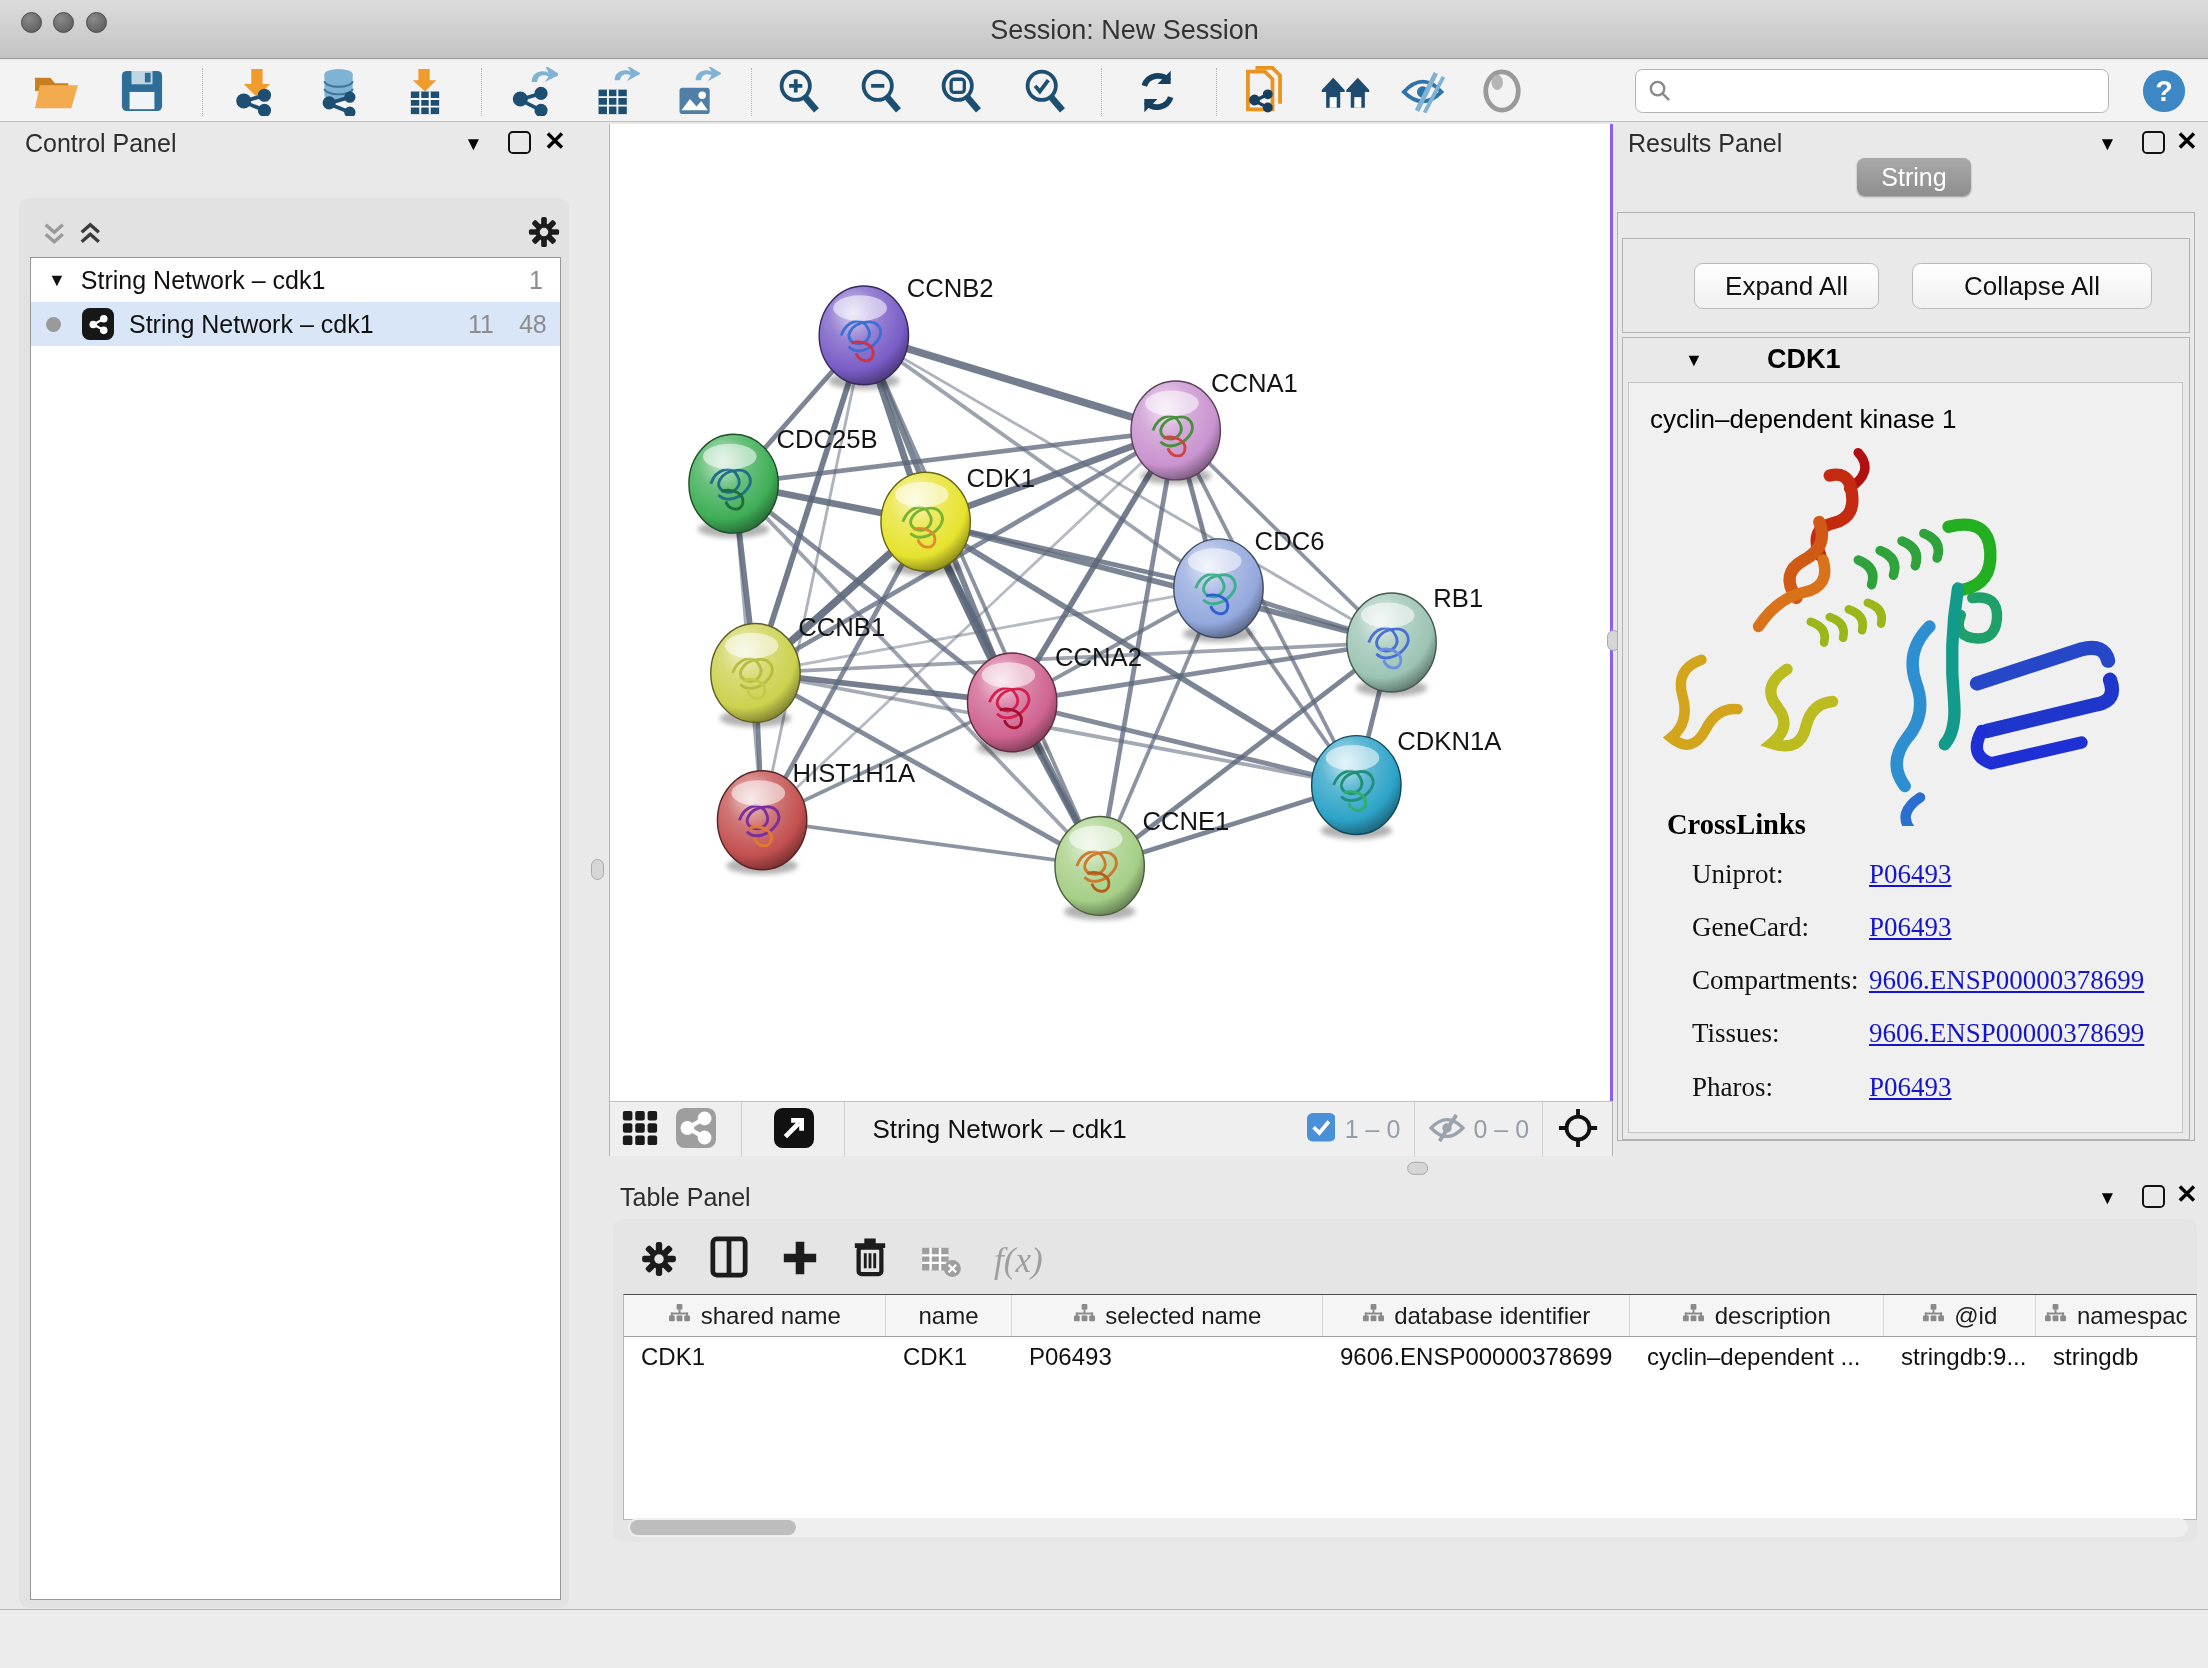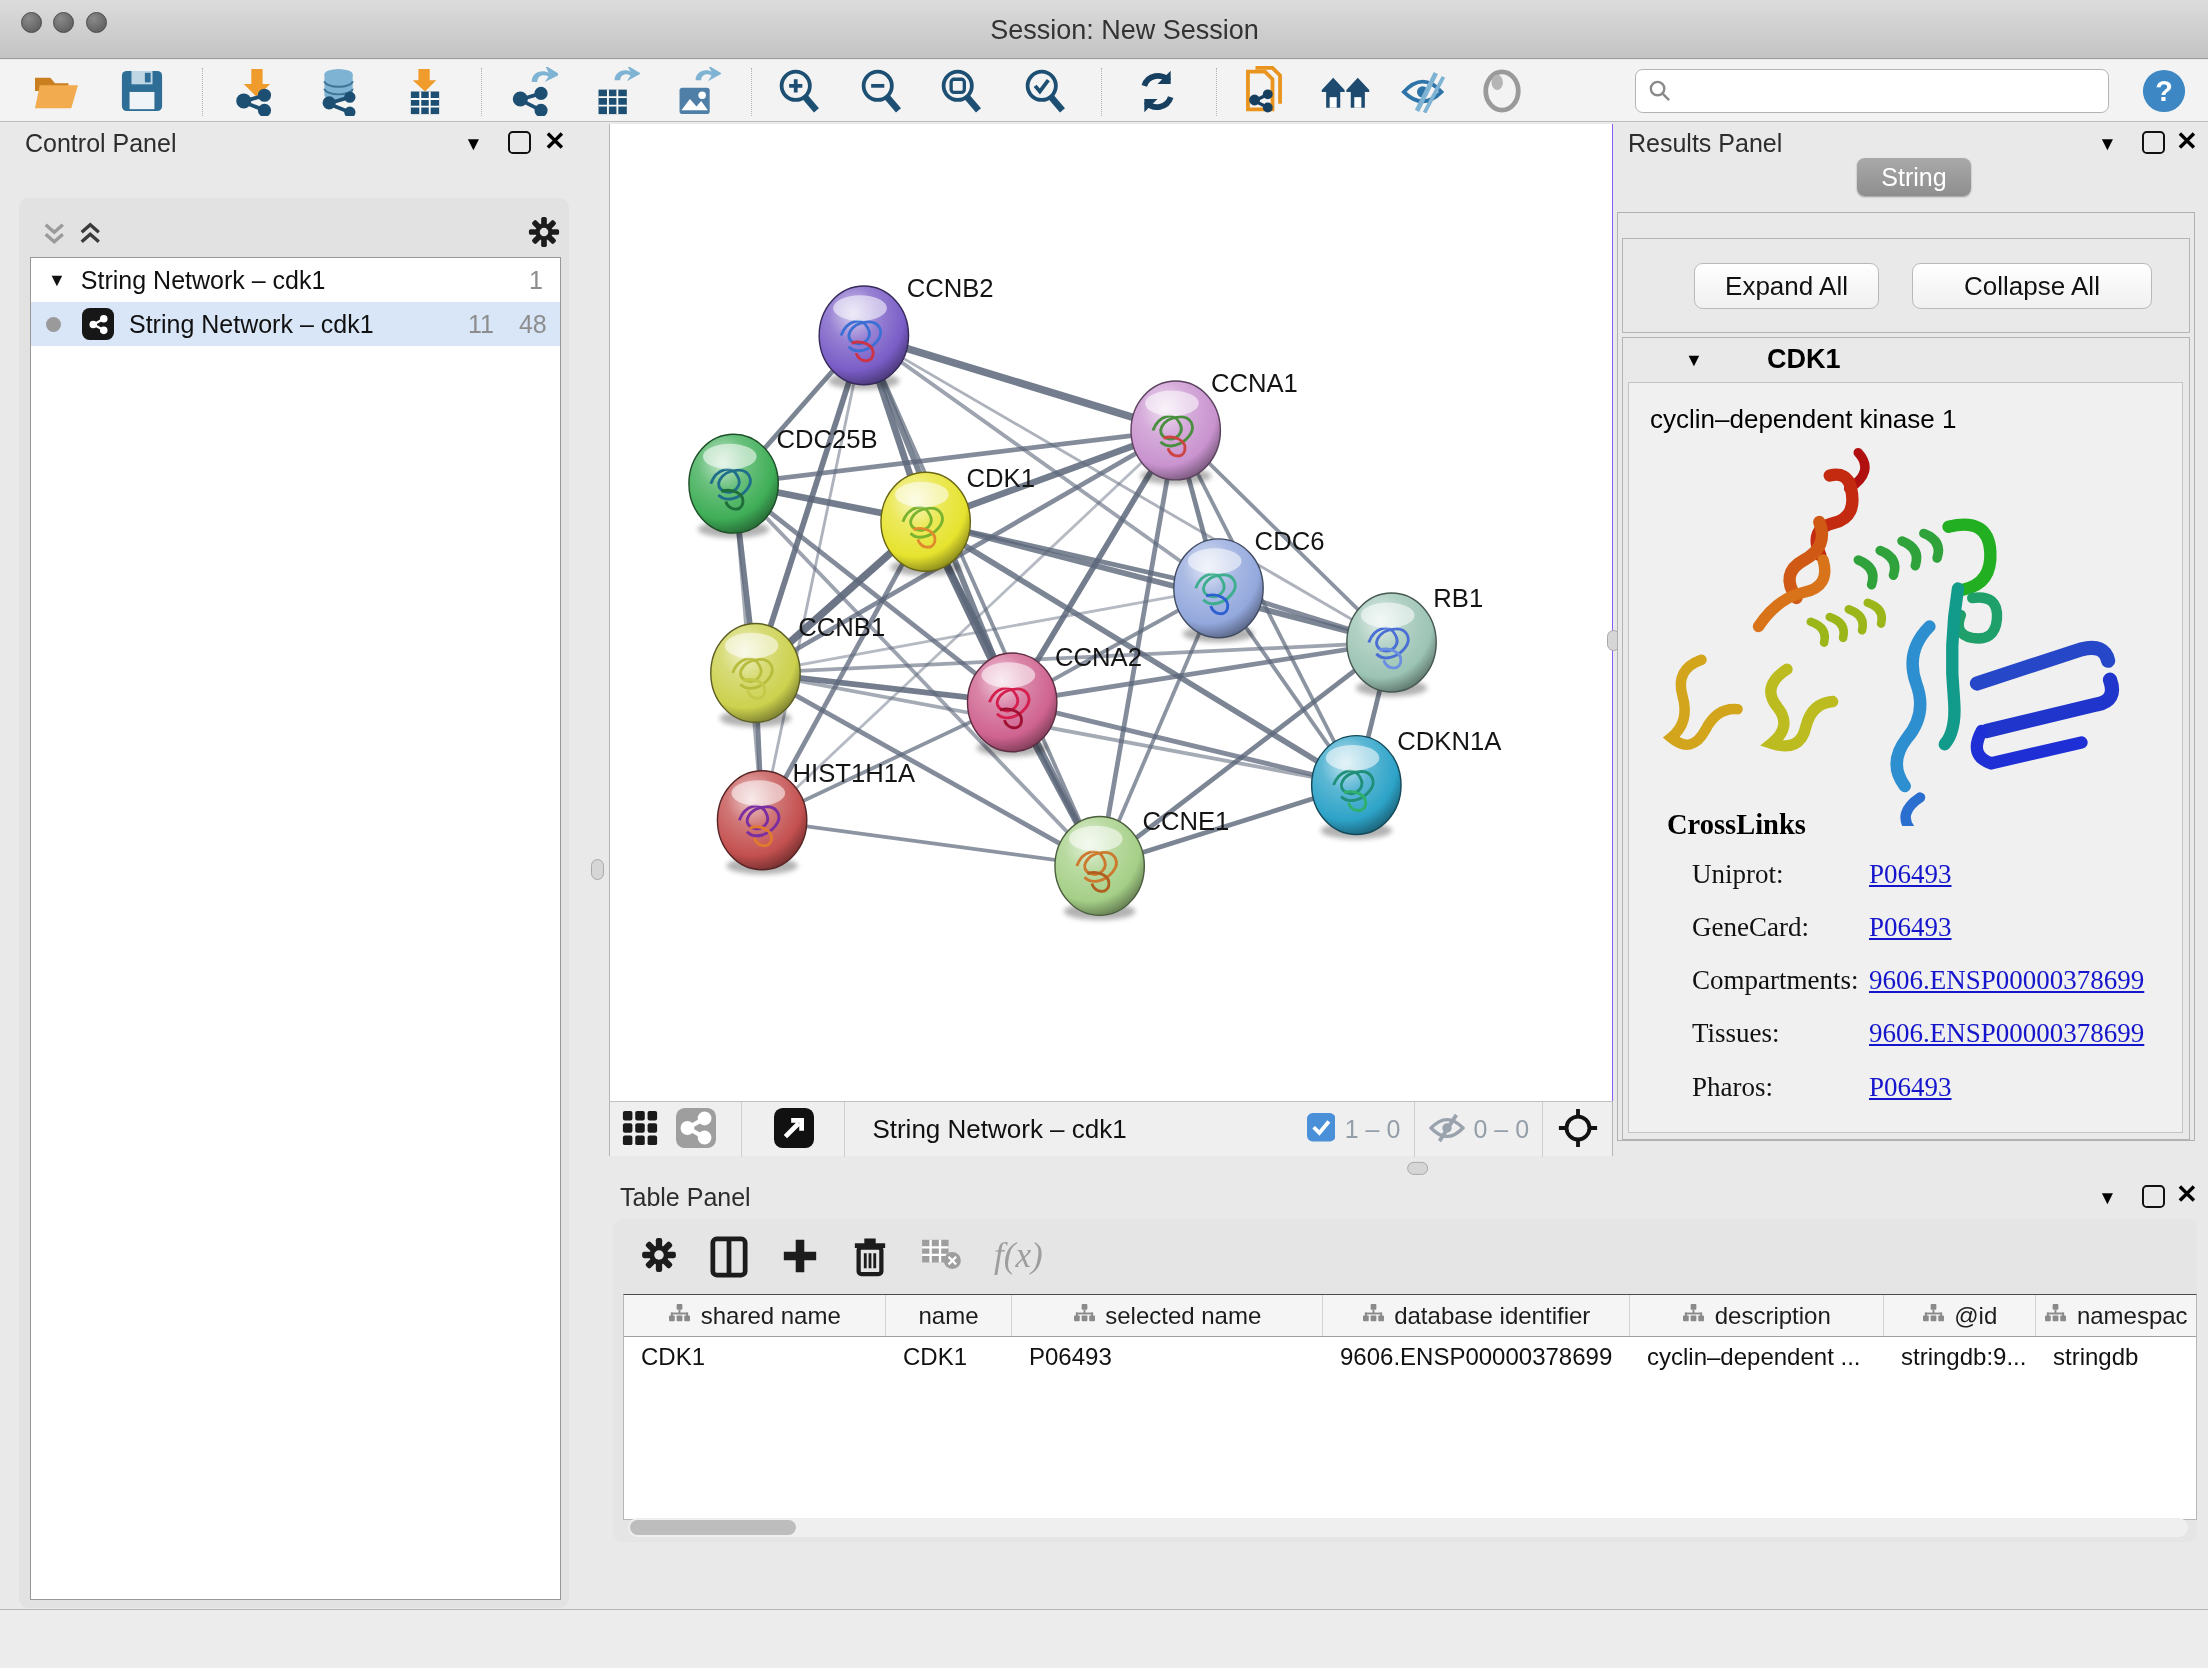--- a/index.html
+++ b/index.html
@@ -39,21 +39,21 @@
     border-radius:9.5px; }
   #cp-tree { left:30px; top:257px; width:531px; height:1343px; background:#fff; border:1px solid #979797; }
   .tree-row { height:44px; display:flex; align-items:center; font-size:25px; color:#111; }
   .tree-row .cnt { color:#8d8d8d; }
   #tree-child { background:#d9e6f8; }
   .share-badge { width:32px; height:32px; background:#171717; border-radius:7.6px;
     display:flex; align-items:center; justify-content:center; }
 
   
   #canvas { left:609px; top:124px; width:1004px; height:978px; background:#fff;
-    border-left:1px solid #b5b5b5; border-right:1px solid #8b5cf6; }
+    border-left:1px solid #b5b5b5; border-right:3px solid #8b5cf6; }
   #net-toolbar { left:609px; top:1101px; width:1004px; height:55px; background:#efefef;
     border-top:1px solid #c2c2c2; border-left:1px solid #b5b5b5; border-right:1px solid #b5b5b5;
     display:flex; align-items:center; }
   .nt-sep { width:0; height:55px; border-left:1px solid #cfcfcf; }
   .graytxt { color:#949ea9; font-size:25px; }
   #res-tab { left:1857px; top:158px; width:114px; height:38px;
     background:linear-gradient(#a9a9a9,#8e8e8e); border-radius:7.6px; color:#fff;
     display:flex; align-items:center; justify-content:center; font-size:25px;
     box-shadow:0 1px 1.9px rgba(0,0,0,.35); }
   #res-outer { left:1617px; top:212px; width:578px; height:929px; background:#e9e9e9;
@@ -641,21 +641,21 @@
       <a class="xl-link">P06493</a>
       </div>
   </div>
 
   <div class="abs panel-title" style="left:620px; top:1183px">Table Panel</div>
   <div class="abs" style="left:2098px; top:1187px; font-size:19px">▼</div>
   <div class="abs ph-box" style="left:2142px; top:1185px"></div>
   <div class="abs" style="left:2176px; top:1179px; font-size:26px; font-weight:bold">✕</div>
 
   <div id="tp-container" class="abs">
-    <div style="position:absolute; left:27px; top:17px; display:flex; gap:32px; align-items:flex-start">
+    <div style="position:absolute; left:27px; top:17px; display:flex; gap:32px; align-items:flex-end">
       <span>
         <svg width="38" height="38" viewBox="0 0 36 36">
             <g fill="#1c1c1c">
               <rect x="15" y="2" width="6" height="32" rx="2"></rect>
               <rect x="15" y="2" width="6" height="32" rx="2" transform="rotate(45 18 18)"></rect>
               <rect x="15" y="2" width="6" height="32" rx="2" transform="rotate(90 18 18)"></rect>
               <rect x="15" y="2" width="6" height="32" rx="2" transform="rotate(135 18 18)"></rect>
               <circle cx="18" cy="18" r="9"></circle>
             </g>
             <circle cx="18" cy="18" r="4.5" fill="#e5e5e5"></circle>

